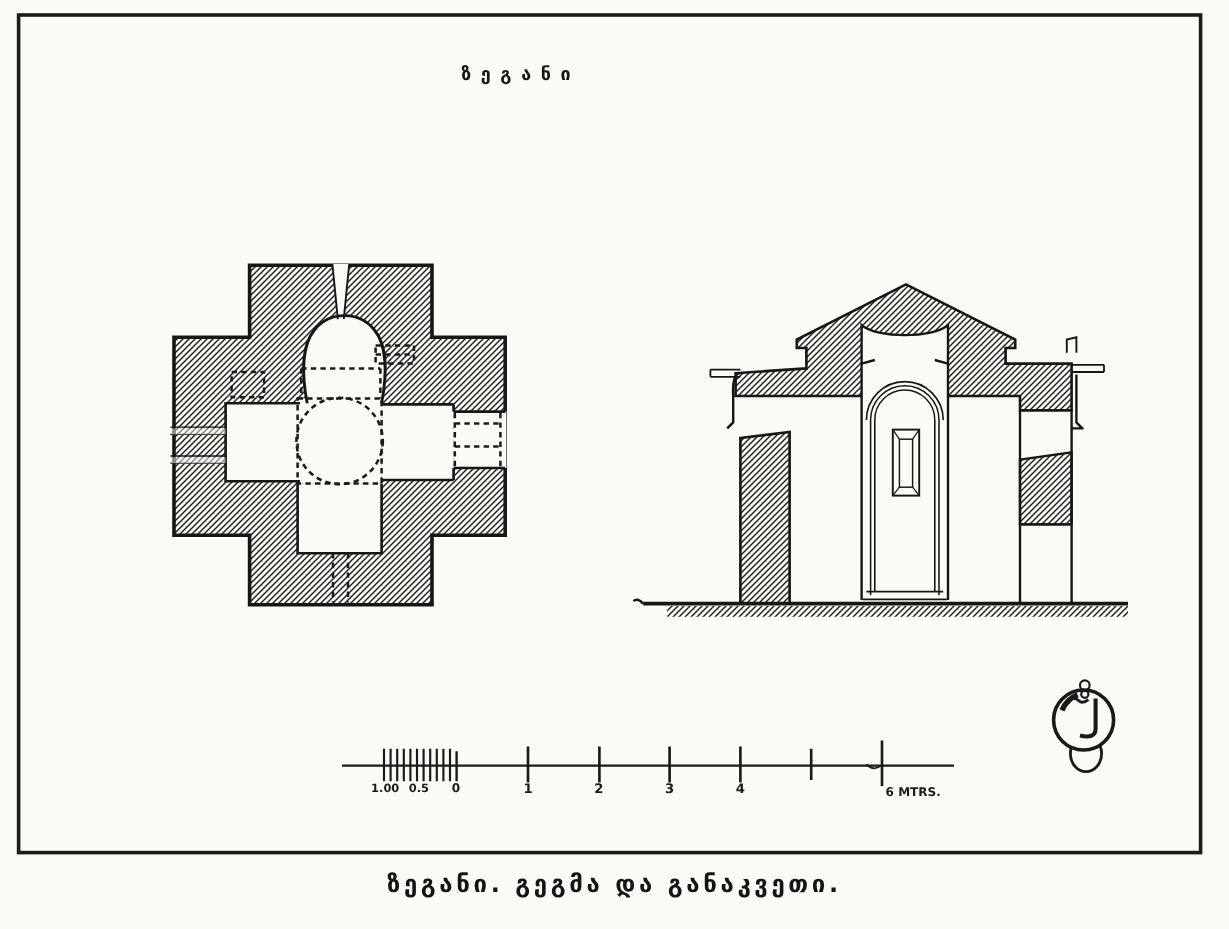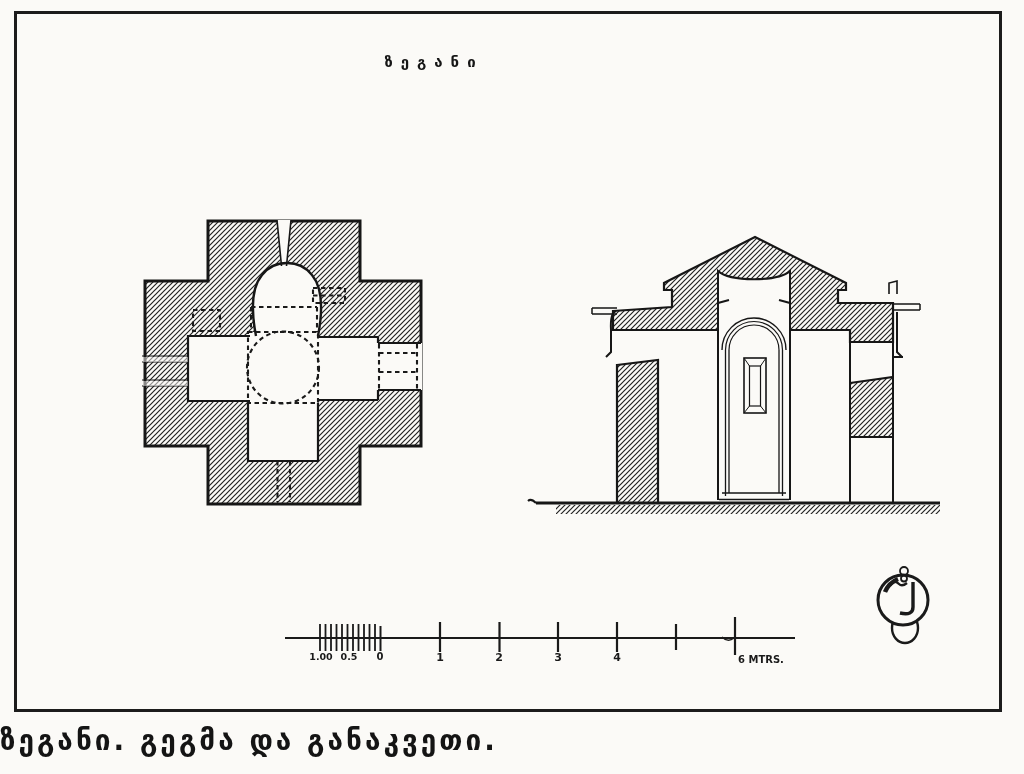--- a/index.html
+++ b/index.html
@@ -20,22 +20,22 @@
   }
   .sheet-title{
     font-size:15px;font-weight:bold;letter-spacing:8px;
     color:#161616;margin-left:8px;
   }
   .sheet-subtitle{
     font-size:22px;font-weight:bold;letter-spacing:2px;
     color:#161616;margin-top:6px;
   }
   .caption{
-    position:absolute;left:0;top:724px;width:1024px;text-align:left;
-    font-size:28px;font-weight:bold;letter-spacing:3px;color:#141414;
+    position:absolute;left:0;top:724px;width:1024px;text-align:center;
+    font-size:20px;font-weight:bold;letter-spacing:3px;color:#141414;
   }
   svg{position:absolute;}
   #plan-svg{left:130px;top:205px;}
   #section-svg{left:520px;top:222px;}
   #scale-svg{left:270px;top:598px;}
   #compass-svg{left:863px;top:553px;}
   .scale-label{font-family:"DejaVu Sans",sans-serif;font-weight:bold;fill:#1a1a1a;}
 </style>
 </head>
 <body>

